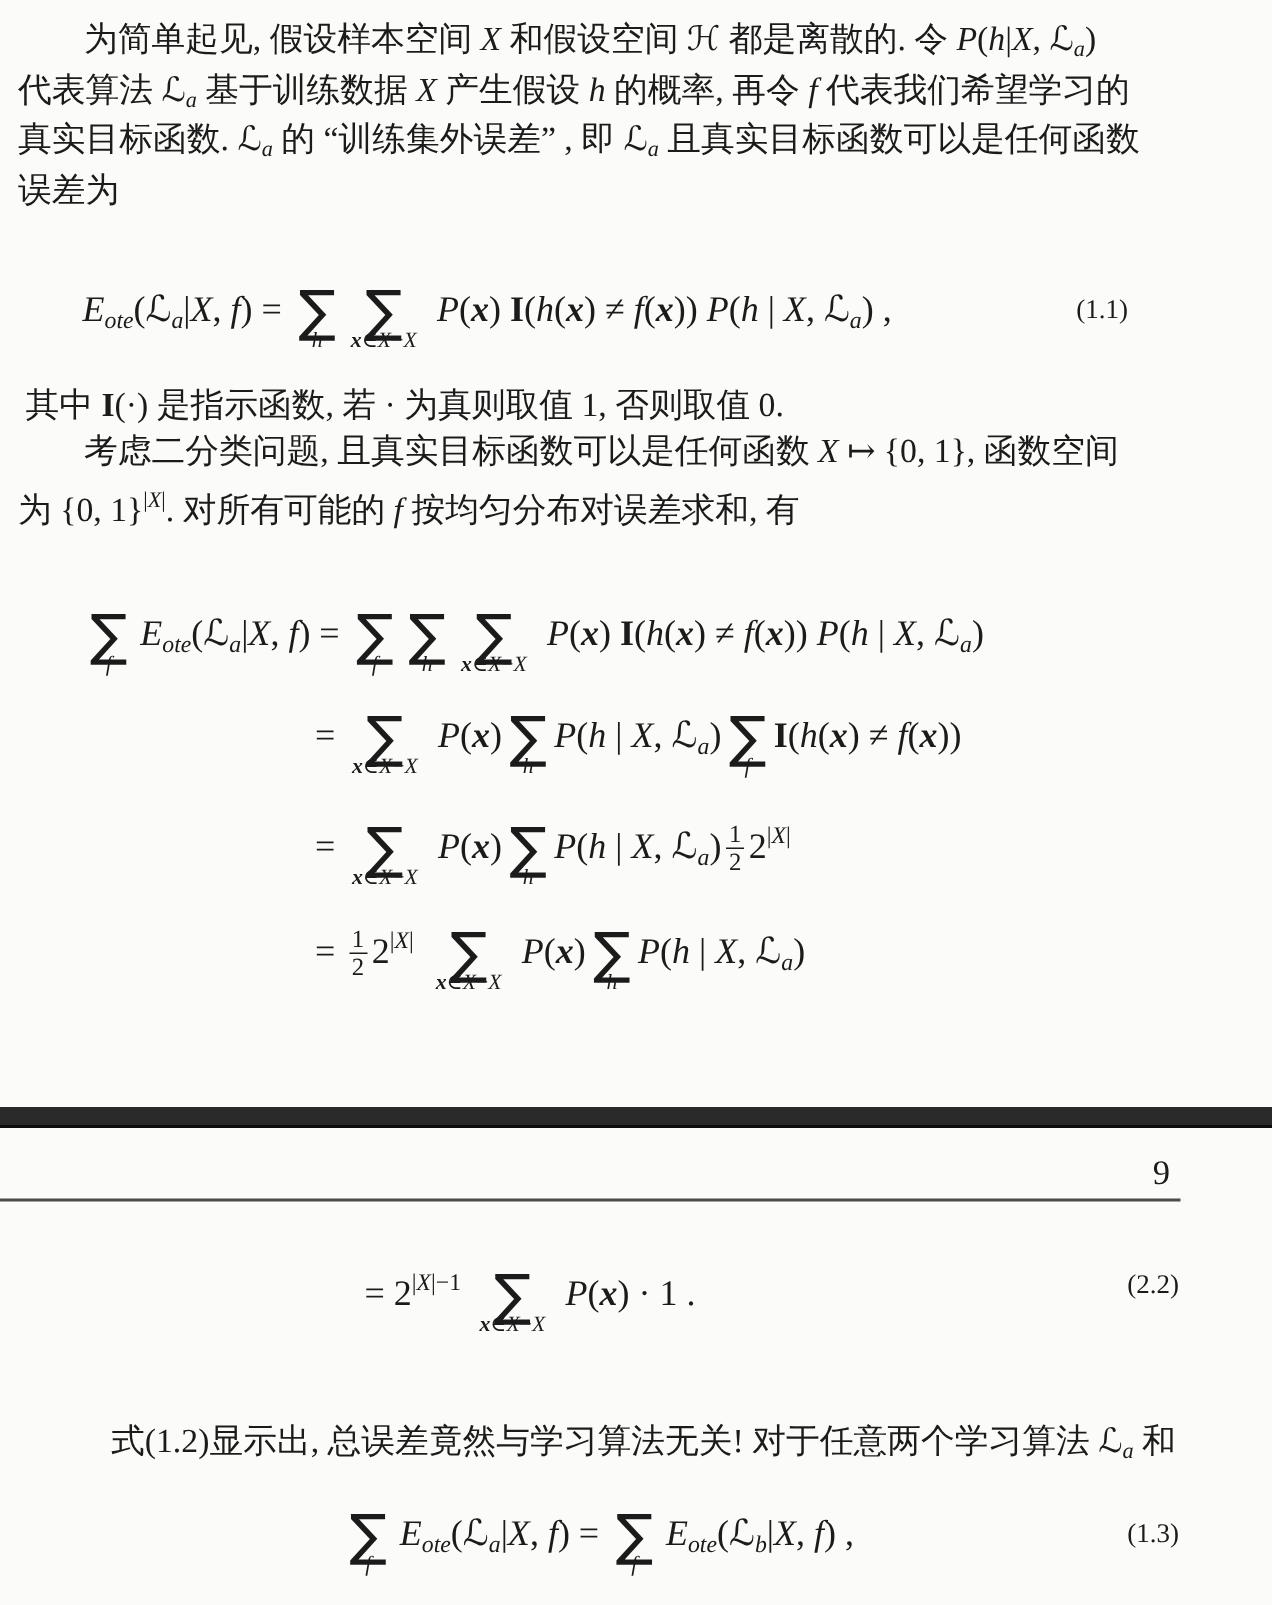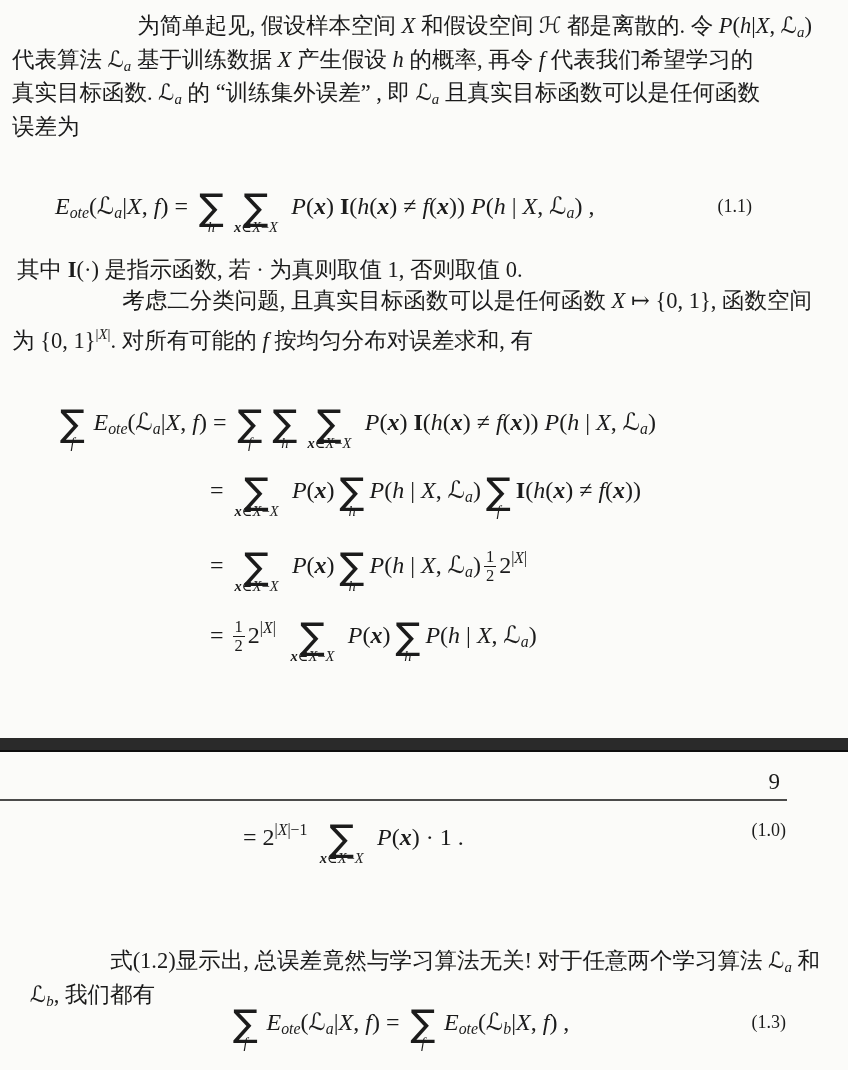--- a/index.html
+++ b/index.html
@@ -12,21 +12,21 @@
   html,body{margin:0;padding:0;background:#e8e8e6;}
   .page{
     position:relative;width:848px;height:1070px;margin:0 auto;
     background:var(--bg);color:var(--ink);
     font-family:"Liberation Serif","DejaVu Serif",serif;
     overflow:hidden;
   }
   
   .para{position:absolute;font-size:22.5px;}
   .pline{line-height:33.6px;height:33.6px;white-space:nowrap;}
-  .indent{text-indent:44px;text-align:right;}
+  .indent{text-indent:44px;}
   
   .eqrow{position:absolute;left:0;right:0;white-space:nowrap;font-size:24px;line-height:50px;height:50px;}
   .eqbody{white-space:nowrap;margin-top:48px;}
   .eqtag{position:absolute;top:0;font-size:18px;line-height:50px;}
   
   .mt{}
   .mi,.mcal{font-style:italic;}
   .mbi{font-style:italic;font-weight:bold;}
   .mbb{font-weight:bold;}
   .mscr{font-family:"DejaVu Sans","Liberation Serif",sans-serif;}
@@ -81,28 +81,27 @@
   </div>
   <div class="eqrow" style="top:603px;padding-left:210px">
     <span class="eqbody"><span class="mt">= </span><span class="mfrac"><span class="fnum"><span class="mt">1</span></span><span class="fden"><span class="mt">2</span></span></span><span class="mt">2</span><span class="msup"><span class="mt">|</span><span class="mcal">X</span><span class="mt">|</span></span><span class="msp" style="width: 0.4em;"></span><span class="msum" style="min-width: 44px;"><span class="sig">∑</span><span class="munder"><span class="mbi">x</span><span class="mt">∈</span><span class="mcal">X</span><span class="mt">−</span><span class="mi">X</span></span></span><span class="msp" style="width: 0.35em;"></span><span class="mi">P</span><span class="mt">(</span><span class="mbi">x</span><span class="mt">)</span><span class="msum"><span class="sig">∑</span><span class="munder"><span class="mi">h</span></span></span><span class="mi">P</span><span class="mt">(</span><span class="mi">h</span><span class="mt"> | </span><span class="mi">X</span><span class="mt">, </span><span class="mscr">ℒ</span><span class="msub"><span class="mi">a</span></span><span class="mt">)</span></span>
   </div>
 
   <div class="page-break-bar"></div>
 
   <div class="page-number">9</div>
   <div class="header-rule"></div>
 
-  <div class="eqrow" style="top:805px;padding-left:243px">
+  <div class="eqrow" style="top:831px;padding-left:243px">
     <span class="eqbody"><span class="mt">= 2</span><span class="msup"><span class="mt">|</span><span class="mcal">X</span><span class="mt">|−1</span></span><span class="msp" style="width: 0.3em;"></span><span class="msum" style="min-width: 44px;"><span class="sig">∑</span><span class="munder"><span class="mbi">x</span><span class="mt">∈</span><span class="mcal">X</span><span class="mt">−</span><span class="mi">X</span></span></span><span class="msp" style="width: 0.35em;"></span><span class="mi">P</span><span class="mt">(</span><span class="mbi">x</span><span class="mt">) · 1 .</span></span>
-    <span class="eqtag" style="right:62px">(1.0)</span>
+    <span class="eqtag" style="right:62px">(2.2)</span>
   </div>
 
   <div class="para" style="top:944px;left:30px;width:790px">
     <div class="pline indent"><span class="mt">式(1.2)显示出, 总误差竟然与学习算法无关! 对于任意两个学习算法 </span><span class="mscr">ℒ</span><span class="msub"><span class="mi">a</span></span><span class="mt"> 和</span></div>
-    <div class="pline"><span class="mscr">ℒ</span><span class="msub"><span class="mi">b</span></span><span class="mt">, 我们都有</span></div>
   </div>
 
   <div class="eqrow" style="top:997px;padding-left:228px">
     <span class="eqbody"><span class="msum"><span class="sig">∑</span><span class="munder"><span class="mi">f</span></span></span><span class="msp" style="width: 0.15em;"></span><span class="mi">E</span><span class="msub"><span class="mi">ote</span></span><span class="mt">(</span><span class="mscr">ℒ</span><span class="msub"><span class="mi">a</span></span><span class="mt">|</span><span class="mi">X</span><span class="mt">, </span><span class="mi">f</span><span class="mt">) = </span><span class="msum"><span class="sig">∑</span><span class="munder"><span class="mi">f</span></span></span><span class="msp" style="width: 0.15em;"></span><span class="mi">E</span><span class="msub"><span class="mi">ote</span></span><span class="mt">(</span><span class="mscr">ℒ</span><span class="msub"><span class="mi">b</span></span><span class="mt">|</span><span class="mi">X</span><span class="mt">, </span><span class="mi">f</span><span class="mt">) ,</span></span>
     <span class="eqtag" style="right:62px">(1.3)</span>
   </div>
 
 </div>
 
 </body></html>

